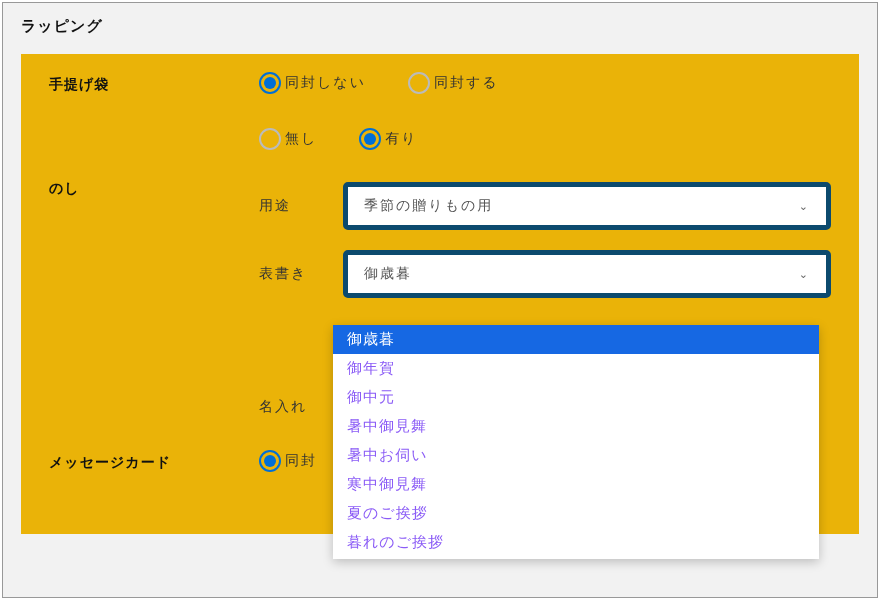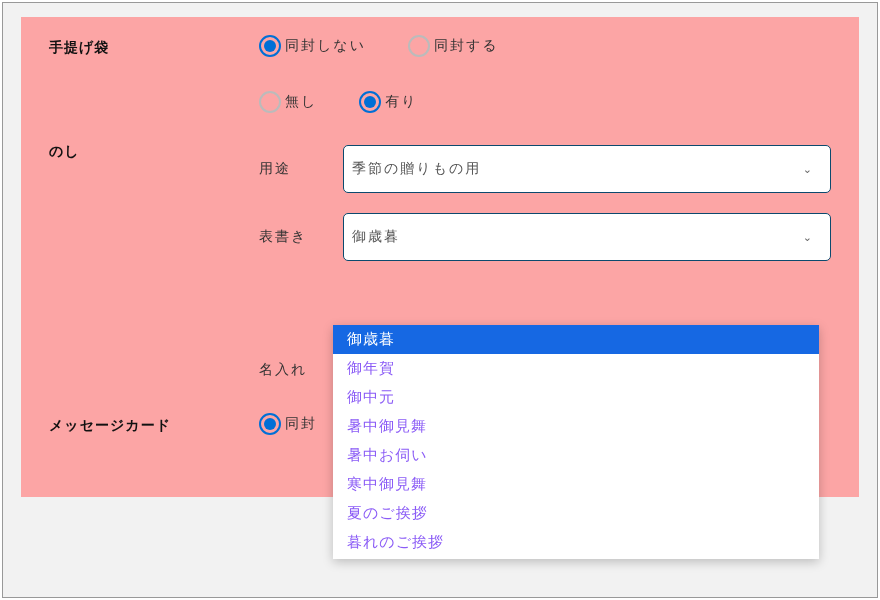--- a/index.html
+++ b/index.html
@@ -20,21 +20,21 @@
       position: relative;
     }
     .section-title {
       font-size: 15px;
       font-weight: 700;
       color: #111;
       margin-bottom: 18px;
       letter-spacing: 1px;
     }
     .panel {
-      background: #fca5a5;
+      background: #eab308;
       padding: 18px 28px 18px 28px;
       min-height: 480px;
     }
     .row {
       display: flex;
       align-items: flex-start;
       margin-bottom: 20px;
     }
     .row-label {
       width: 210px;
@@ -91,26 +91,26 @@
     }
     .sub-label {
       width: 84px;
       font-size: 14px;
       color: #333;
       letter-spacing: 2px;
     }
     .select-box {
       flex: 1;
       height: 48px;
-      border: 1px solid #0c4a6e;
+      border: 5px solid #0c4a6e;
       border-radius: 5px;
       background: #fff;
       display: flex;
       align-items: center;
-      padding: 0 8px;
+      padding: 0 16px;
       font-size: 14px;
       color: #555;
       letter-spacing: 2px;
       position: relative;
       cursor: pointer;
     }
     .select-box .caret {
       position: absolute;
       right: 16px;
       top: 50%;
@@ -147,20 +147,21 @@
       flex: 1;
     }
     .name-row {
       margin-top: 100px;
     }
   </style>
 </head>
 <body>
 
 <div class="outer">
+  <div class="section-title">ラッピング</div>
 
   <div class="panel">
 
     <div class="row">
       <div class="row-label">手提げ袋</div>
       <div class="row-content">
         <div class="radio-group">
           <div class="radio-item">
             <div class="radio-outer checked">
                 <div class="radio-inner"></div>

